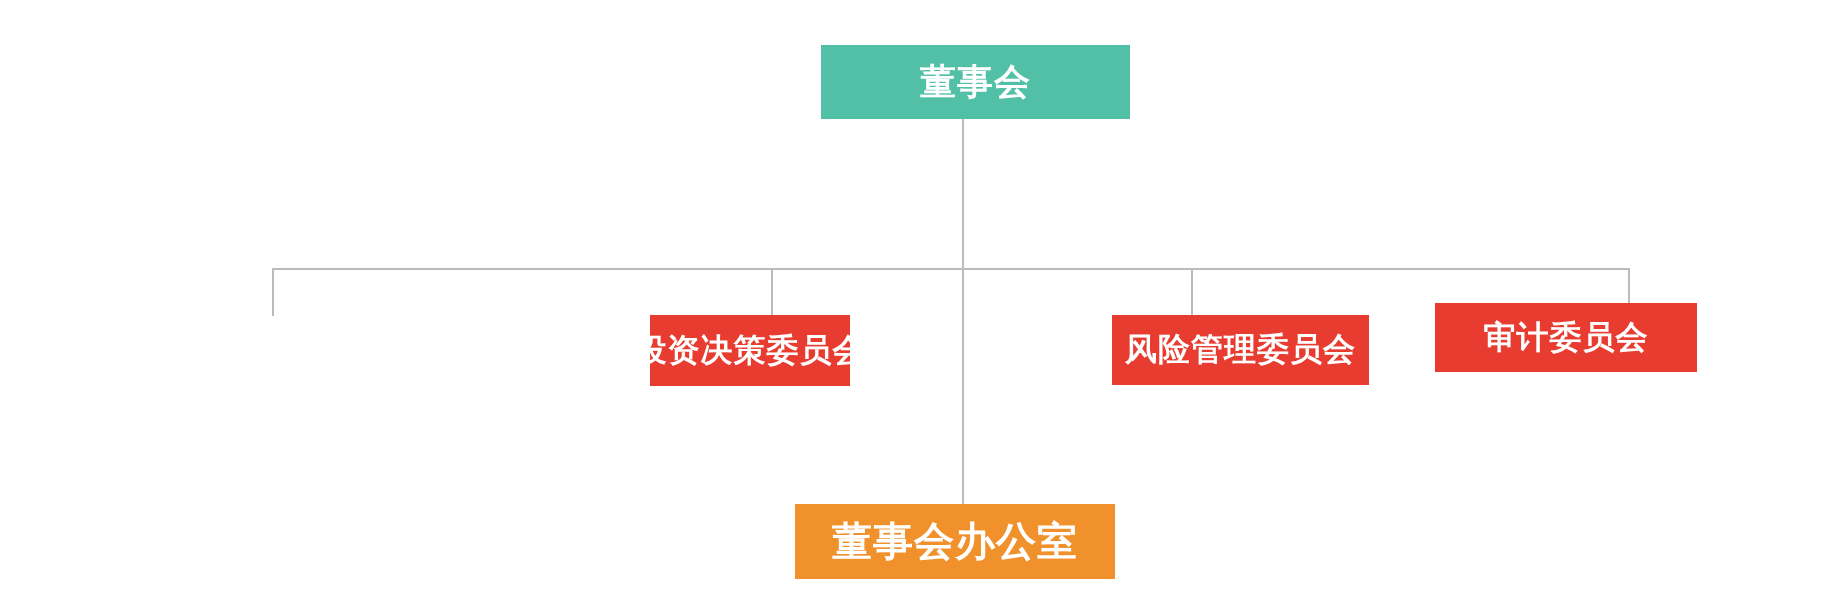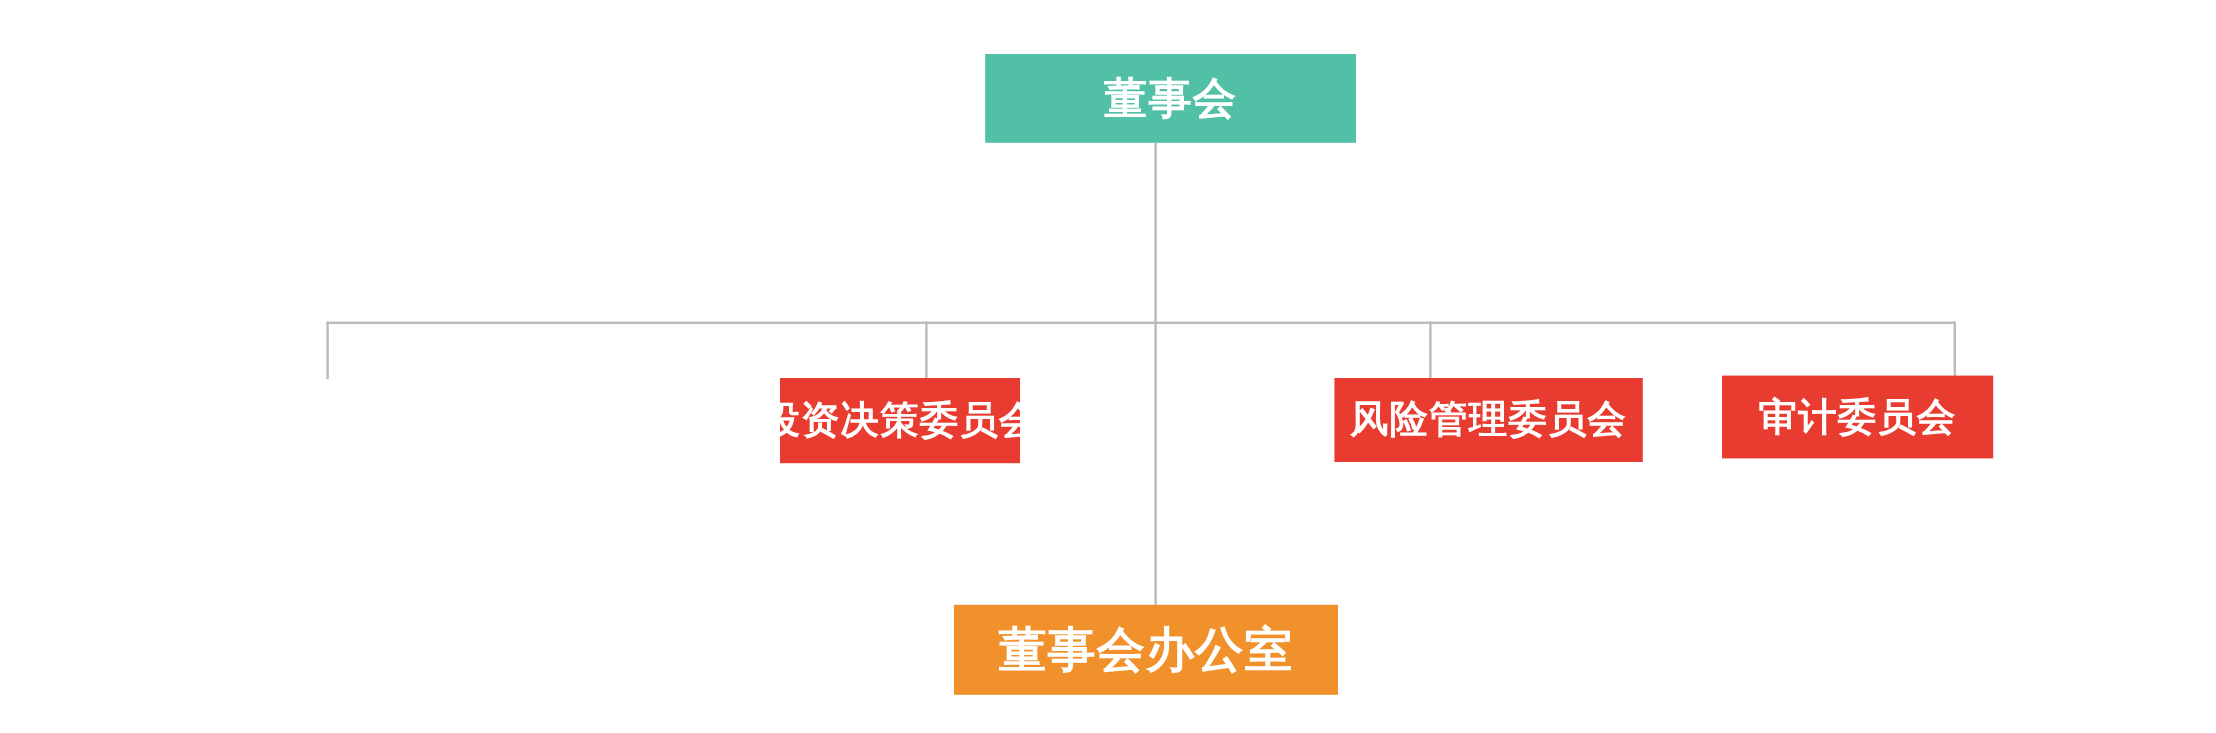--- a/index.html
+++ b/index.html
@@ -33,21 +33,21 @@
     align-items: center;
   }
   .node-committee {
     top: 315px; height: 71px;
     background: #E83C30;
     font-size: 32px;
   }
   .node-strategy   { left: 229px;  width: 249px; }
   .node-investment { left: 650px;  width: 200px; }
   .node-risk       { left: 1112px; width: 257px; top: 315px; height: 70px; }
-  .node-audit      { left: 1435px; width: 226px; top: 313px; height: 69px; }
+  .node-audit      { left: 1435px; width: 262px; top: 303px; height: 69px; }
   .node-office {
     left: 795px; top: 504px; width: 320px; height: 75px;
     background: #F1912B;
     font-size: 40px;
   }
   .line {
     position: absolute;
     background: #BBBBBB;
   }
   .line-v-center { left: 962px; top: 119px; width: 2px; height: 386px; }

